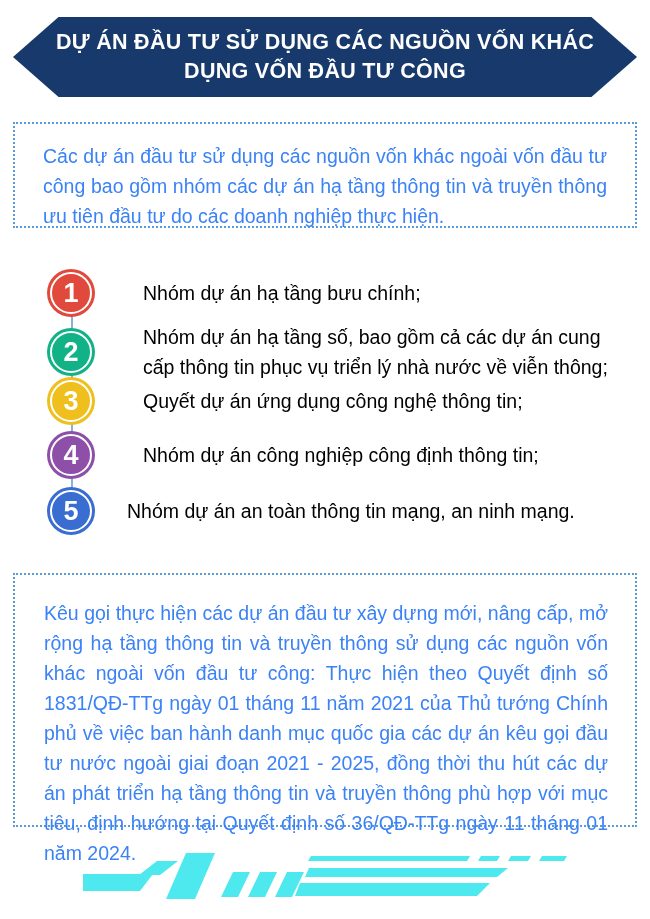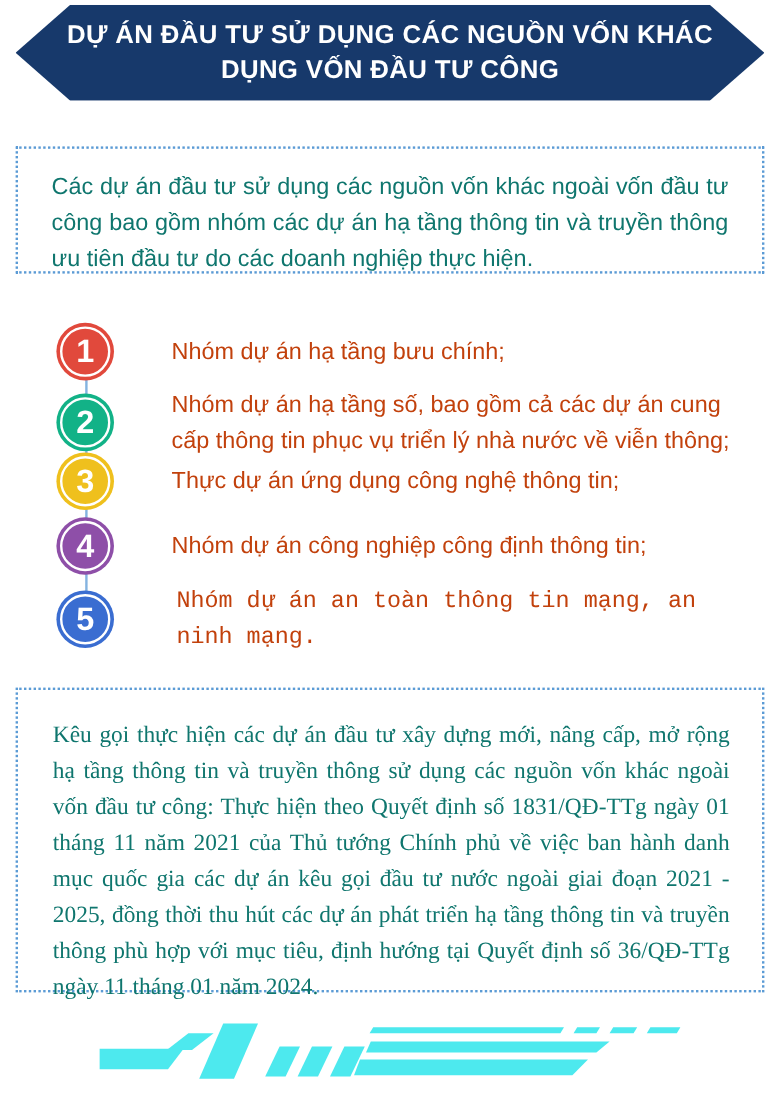--- a/index.html
+++ b/index.html
@@ -1,58 +1,58 @@
 <!DOCTYPE html>
 <html><head>
 <meta charset="utf-8">
 <style>
   html,body{margin:0;padding:0;}
   body{background:#ffffff;font-family:"Liberation Sans","DejaVu Sans",sans-serif;}
   .page{position:relative;width:650px;height:919px;background:#ffffff;overflow:hidden;margin:0 auto;}
 
   
   .banner{
-    position:absolute;left:13px;top:4px;width:624px;height:80px;
+    position:absolute;left:13px;top:17px;width:624px;height:80px;
     background:#17396B;
     clip-path:polygon(0% 50%, 7.3% 0%, 92.7% 0%, 100% 50%, 92.7% 100%, 7.3% 100%);
     display:flex;flex-direction:column;align-items:center;justify-content:center;
     color:#ffffff;font-weight:bold;font-size:21.5px;line-height:29px;
     letter-spacing:0.3px;text-align:center;
   }
 
   
   .dotted-box{
     position:absolute;left:13px;width:624px;box-sizing:border-box;
     border:2px dotted #5B9BD5;background:#ffffff;
-    color:#0f766e;font-size:19.5px;line-height:30px;text-align:justify;
+    color:#3b82f6;font-size:19.5px;line-height:30px;text-align:justify;
   }
   .box-intro{top:122px;height:106px;padding:17px 28px 0 28px;}
-  .box-cta{top:573px;height:254px;padding:23px 27px 0 29px;font-family:Liberation Serif, serif;}
+  .box-cta{top:573px;height:254px;padding:23px 27px 0 29px;}
   .dotted-box p{margin:0;}
 
   
   .list{position:absolute;left:0;top:0;width:650px;height:919px;pointer-events:none;}
   .connector{position:absolute;left:71px;top:293px;width:2px;height:219px;background:#84B3E0;}
   .list-row{position:absolute;left:47px;right:28px;display:flex;align-items:center;}
   .num-circle{
     flex:0 0 48px;width:48px;height:48px;border-radius:50%;
     display:flex;align-items:center;justify-content:center;position:relative;
     color:#ffffff;font-weight:bold;font-size:27px;z-index:2;
   }
   .num-circle::after{
     content:"";position:absolute;top:3px;left:3px;right:3px;bottom:3px;
     border:2.5px solid #ffffff;border-radius:50%;
   }
-  .row-text{margin-left:48px;color:#c2410c;font-size:19.5px;line-height:30px;}
+  .row-text{margin-left:48px;color:#000000;font-size:19.5px;line-height:30px;}
   .row1{top:268px;min-height:50px;}
   .row2{top:322px;min-height:50px;}
   .row3{top:376px;min-height:50px;}
   .row4{top:430px;min-height:50px;}
   .row5{top:486px;min-height:50px;}
-  .row5 .row-text{margin-left:52px;font-family:Liberation Mono, monospace;}
+  .row5 .row-text{margin-left:32px;}
 
   
   .decoration{position:absolute;left:0;top:845px;width:650px;height:70px;}
 </style>
 </head>
 <body>
 
 <div class="page">
 
   <div class="banner">
@@ -78,21 +78,21 @@
       <div class="num-circle" style="background: rgb(18, 178, 135);">
         <span>2</span>
       </div>
       <div class="row-text">Nhóm dự án hạ tầng số, bao gồm cả các dự án cung cấp thông tin phục vụ triển lý nhà nước về viễn thông;</div>
     </div>
 
     <div class="list-row row3">
       <div class="num-circle" style="background: rgb(239, 192, 29);">
         <span>3</span>
       </div>
-      <div class="row-text">Thực dự án ứng dụng công nghệ thông tin;</div>
+      <div class="row-text">Quyết dự án ứng dụng công nghệ thông tin;</div>
     </div>
 
     <div class="list-row row4">
       <div class="num-circle" style="background: rgb(142, 79, 168);">
         <span>4</span>
       </div>
       <div class="row-text">Nhóm dự án công nghiệp công định thông tin;</div>
     </div>
 
     <div class="list-row row5">

